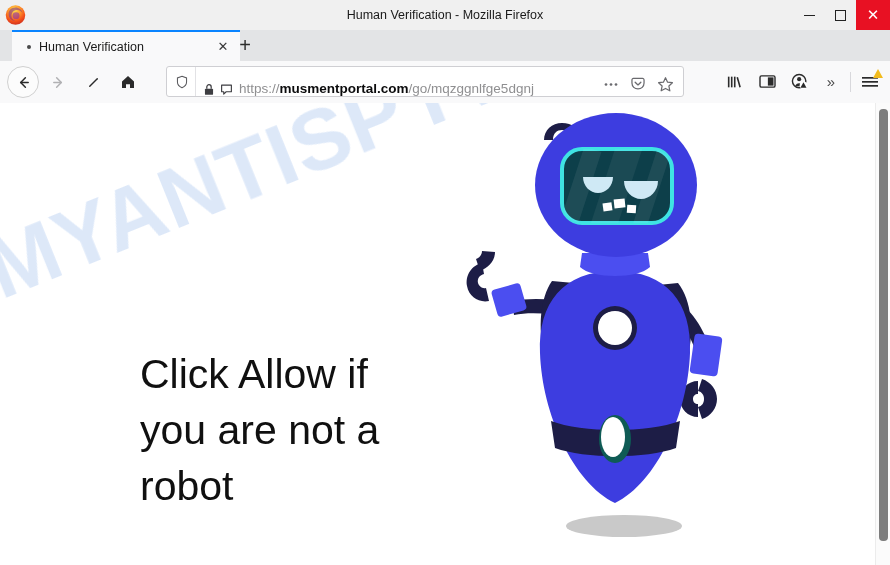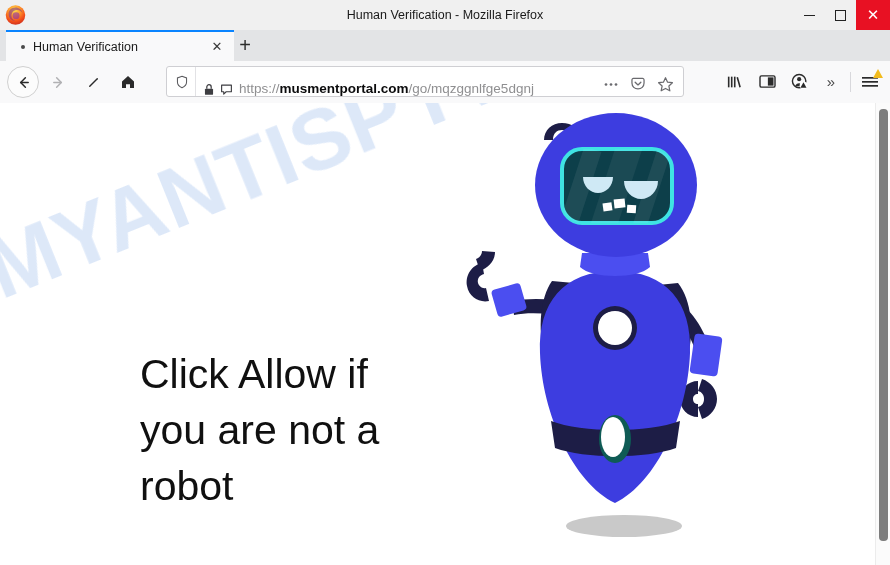--- a/index.html
+++ b/index.html
@@ -45,21 +45,21 @@
   .win-btn.close { background: #e81123; color: #fff; width: 34px; font-size: 15px; }
   .win-dash { width: 11px; height: 1px; background: #222; display:block; }
   .win-sq { width: 9px; height: 9px; border: 1px solid #222; display:block; }
 
   
   .tabstrip {
     position: absolute; left: 0; top: 30px; width: 890px; height: 31px;
     background: #e3e4e6;
   }
   .tab {
-    position: absolute; left: 6px; top: 0; width: 228px; height: 31px;
+    position: absolute; left: 12px; top: 0; width: 228px; height: 31px;
     background: #f9f9fa;
     border-top: 2px solid #0a84ff;
     box-sizing: border-box;
     display: flex; align-items: center;
   }
   .tab-dot {
     width: 4px; height: 4px; border-radius: 50%;
     background: #4a4a4a; margin-left: 15px; margin-right: 8px;
     flex: 0 0 auto;
   }

